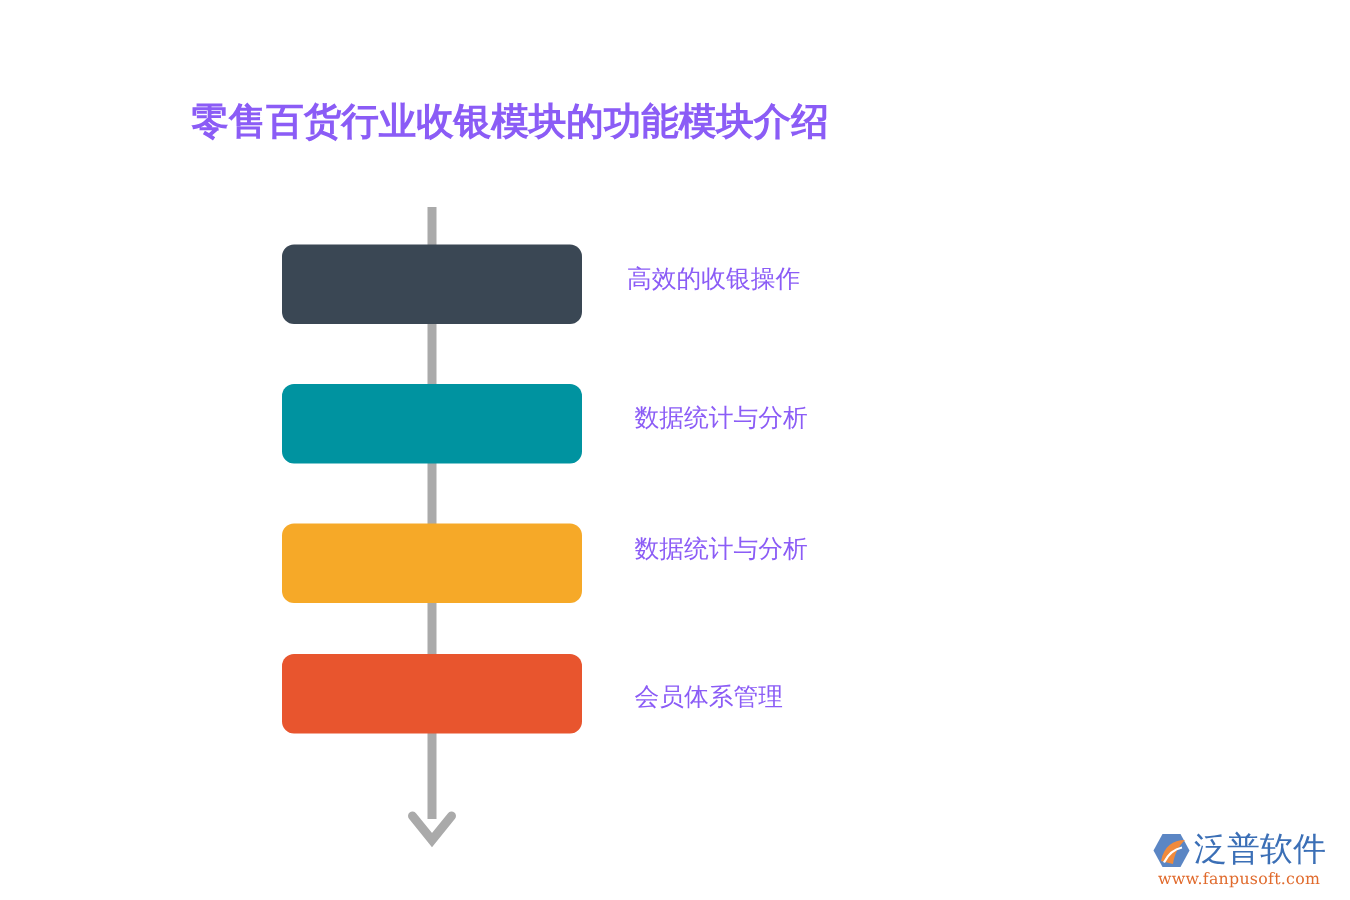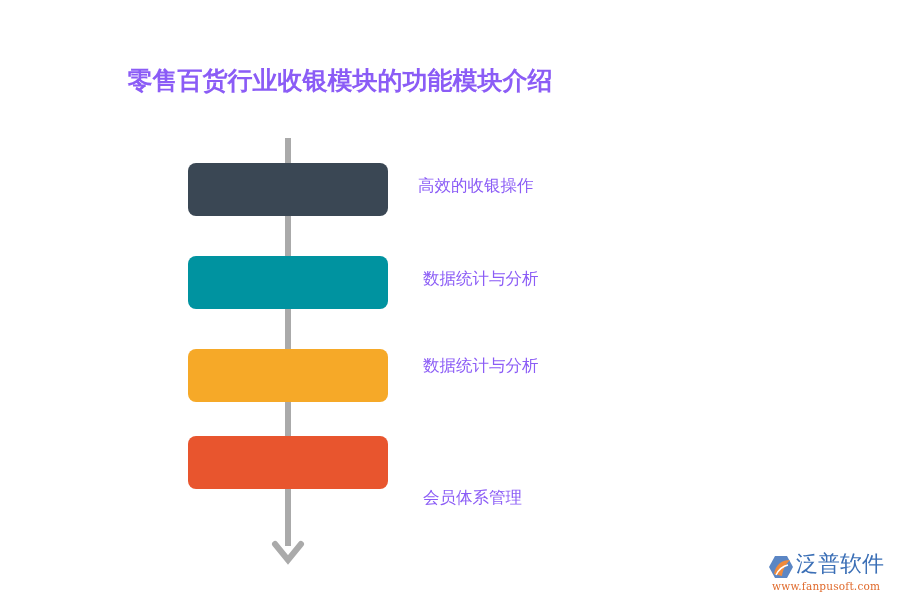--- a/index.html
+++ b/index.html
@@ -31,21 +31,21 @@
       white-space: nowrap; line-height: 20px;
       font-family: Liberation Mono, monospace;
     }
     .logo {
       position: absolute; left: 768px; top: 552px; width: 130px; height: 42px;
     }
     .logo-icon { position: absolute; left: 0; top: 2px; width: 26px; height: 26px; }
     .logo-name {
       position: absolute; left: 28px; top: 0; font-size: 22px; color: #3b6fb6;
       line-height: 28px; white-space: nowrap;
-      font-family: Liberation Mono, monospace;
+      font-family: Liberation Sans, sans-serif;
     }
     .logo-url {
       position: absolute; left: 4px; top: 28px; font-size: 10.5px; color: #e06a2c;
       line-height: 12px; white-space: nowrap; letter-spacing: 0.2px;
       font-family: "DejaVu Serif", serif;
     }
   </style>
 </head>
 <body>
 
@@ -61,21 +61,21 @@
 <div class="block" style="top:163px;background:#3a4754;"></div>
 <div class="label" style="left:418px;top:177px;">高效的收银操作</div>
 
 <div class="block" style="top:256px;background:#0093a0;"></div>
 <div class="label" style="left:423px;top:270px;">数据统计与分析</div>
 
 <div class="block" style="top:349px;background:#f6a928;"></div>
 <div class="label" style="left:423px;top:357px;">数据统计与分析</div>
 
 <div class="block" style="top:436px;background:#e8552e;"></div>
-<div class="label" style="left:423px;top:456px;margin-top:33px;">会员体系管理</div>
+<div class="label" style="left:423px;top:456px;">会员体系管理</div>
 
 <div class="logo">
   <svg class="logo-icon" viewBox="0 0 26 26">
     <polygon points="7,2 19,2 25,13 19,24 7,24 1,13" fill="#5b86c4"></polygon>
     <path d="M6,20 C8,10 14,6 22,6 C18,10 15,15 14,22 Z" fill="#f08a3c"></path>
     <path d="M8,21 C11,15 15,12 20,11" stroke="#ffffff" stroke-width="1.5" fill="none"></path>
   </svg>
   <span class="logo-name">泛普软件</span>
   <span class="logo-url">www.fanpusoft.com</span>
 </div>

